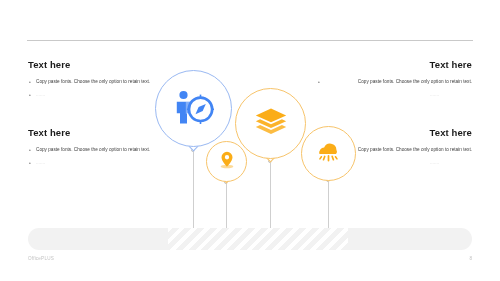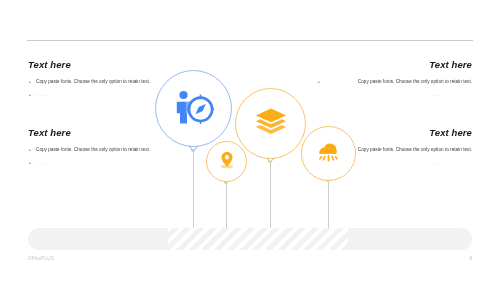--- a/index.html
+++ b/index.html
@@ -40,21 +40,20 @@
   .txt-block.tr { left: 324px; top: 60px; text-align: right; }
   .txt-block.br { left: 324px; top: 128px; text-align: right; }
 
   .blk-title {
     font-size: 9.5px;
     font-weight: bold;
     color: #1a1a1a;
     letter-spacing: 0.1px;
     margin: 0 0 8px 0;
     line-height: 1.1;
-    font-style: italic;
   }
   .bullets { margin: 0; padding: 0; list-style: none; }
   .bullet {
     position: relative;
     font-size: 4.7px;
     line-height: 1.85;
     color: #3c3c3c;
     padding-left: 8px;
     margin-bottom: 4px;
   }

